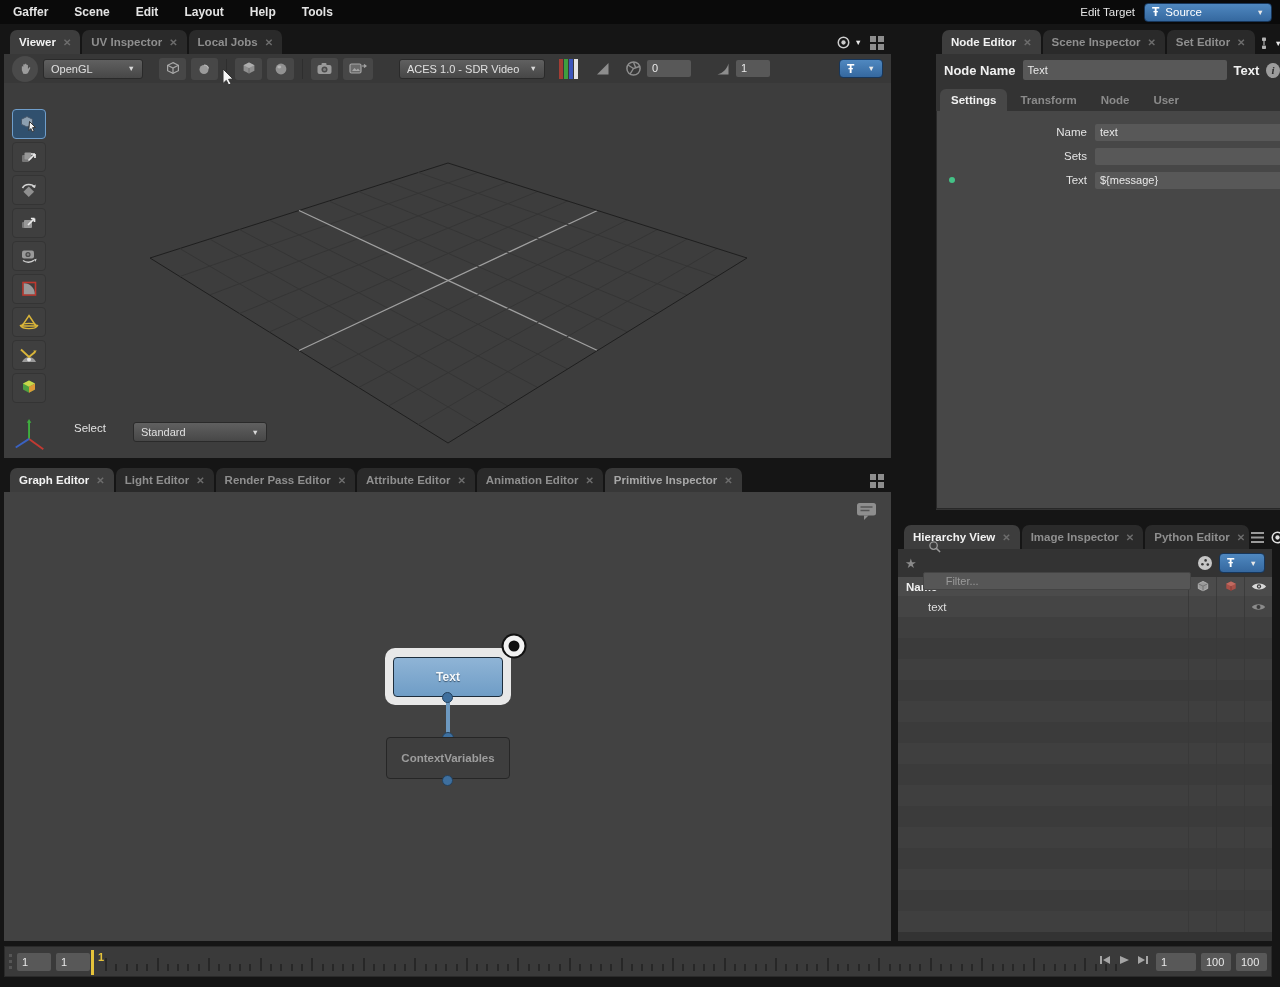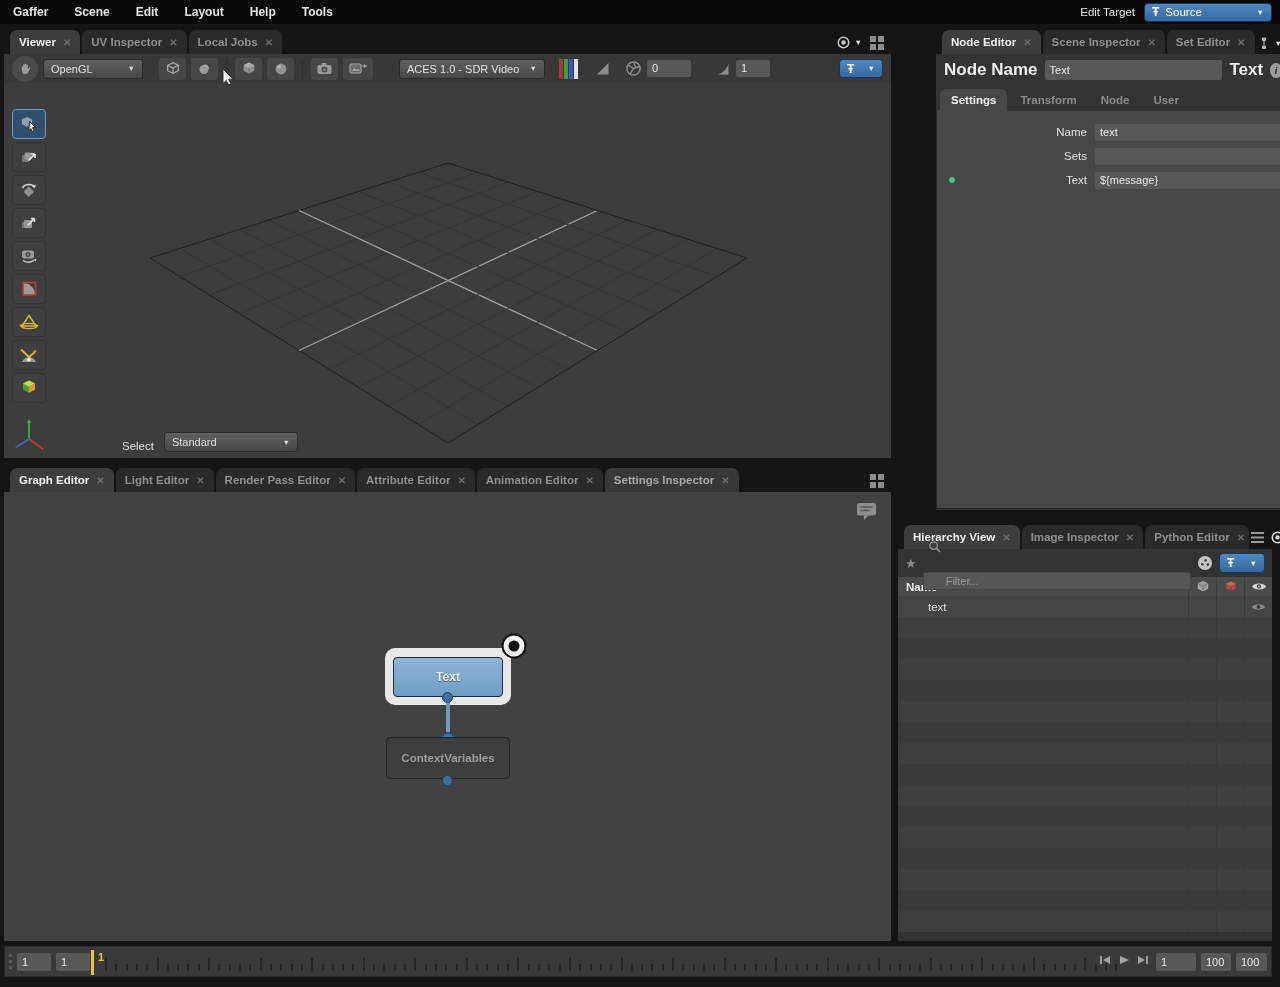--- a/index.html
+++ b/index.html
@@ -52,23 +52,23 @@
   #viewer-panel { left:4px; top:28px; width:887px; height:430px; }
   #viewer-toolbar { height:29px; background:#383838; display:flex; align-items:center;
     padding:0 8px; gap:5px; }
   #viewport { position:relative; height:375px; background:#3d3d3d; overflow:hidden; }
   #grid-svg { position:absolute; left:0; top:0; }
   #tools-col { position:absolute; left:8px; top:26px; display:flex; flex-direction:column; gap:3px; }
   .tool { width:34px; height:30px; background:#3f3f3f; border:1px solid #343434; border-radius:4px;
     display:flex; align-items:center; justify-content:center; }
   .tool.active { background:#30506e; border-color:#6f9ecb; }
   #select-row { position:absolute; left:0; bottom:6px; width:100%; height:30px;
-    display:flex; align-items:flex-end;padding-left:48px; }
+    display:flex; align-items:flex-start; }
   #select-label { margin-left:70px; color:#e2e2e2; font-size:11.5px; }
-  #select-dd { width:134px; margin-left:10px; }
+  #select-dd { width:134px; margin-left:27px; }
   .pan-btn { width:26px; height:26px; border-radius:50%; background:#4a4a4a;
     display:flex; align-items:center; justify-content:center; }
   .num-field { width:44px; }
   #mouse-cursor { position:absolute; left:222px; top:68px; z-index:50; }
 
   
   #graph-panel { left:4px; top:466px; width:887px; height:475px; }
   #graph-canvas { position:relative; height:449px; background:#424242; overflow:hidden; }
   #annotation-icon { position:absolute; right:14px; top:10px; }
   #node-text-halo { position:absolute; left:381px; top:156px; width:126px; height:57px;
@@ -84,21 +84,21 @@
     display:flex; align-items:center; justify-content:center; color:#9d9d9d;
     font-weight:bold; font-size:11.5px; }
   .plug { position:absolute; width:11px; height:11px; border-radius:50%;
     background:#3e6f9e; border:1.5px solid #24415d; }
   #edge-line { position:absolute; left:442px; top:206px; width:4px; height:82px; background:#6d99c0; }
 
   
   #node-editor-panel { left:936px; top:28px; width:374px; height:482px; }
   #node-editor-body { height:456px; background:#333333; }
   #nodename-row { height:32px; display:flex; align-items:center; padding:0 8px; gap:7px; }
-  #nodename-label, #nodetype-label { font-weight:bold; color:#f0f0f0; font-size:17px; white-space:nowrap; }
+  #nodename-label, #nodetype-label { font-weight:bold; color:#f0f0f0; font-size:13px; white-space:nowrap; }
   #nodename-field { width:226px; height:20px; line-height:20px; }
   #section-tabbar { height:25px; display:flex; align-items:flex-end; gap:2px; padding-left:4px; }
   .stab { height:22px; padding:0 11px; display:flex; align-items:center; border-radius:6px 6px 0 0;
     color:#8b8b8b; font-weight:bold; font-size:11.5px; }
   .stab.active { background:#474747; color:#f2f2f2; }
   #ne-content { height:398px; margin-right:10px; background:#474747;
     border:1px solid #282828; border-top:none; padding-top:9px; position:relative; }
   .prow { display:flex; align-items:center; height:24px; position:relative; }
   .plabel { width:158px; text-align:right; padding-right:8px; color:#e4e4e4; font-size:11.5px; }
   .pfield { width:198px; }
@@ -411,21 +411,21 @@
     </div>
     <div class="tab">
       <span>Attribute Editor</span>
         <span class="x">✕</span>
     </div>
     <div class="tab">
       <span>Animation Editor</span>
         <span class="x">✕</span>
     </div>
     <div class="tab alt">
-      <span>Settings Inspector</span>
+      <span>Primitive Inspector</span>
         <span class="x">✕</span>
     </div>
     <div class="corner">
       <svg width="14" height="14" viewBox="0 0 14 14">
           <rect width="6" height="6" fill="#8d8d8d"></rect>
           <rect x="8" width="6" height="6" fill="#8d8d8d"></rect>
           <rect y="8" width="6" height="6" fill="#8d8d8d"></rect>
           <rect x="8" y="8" width="6" height="6" fill="#8d8d8d"></rect>
         </svg>
     </div>

